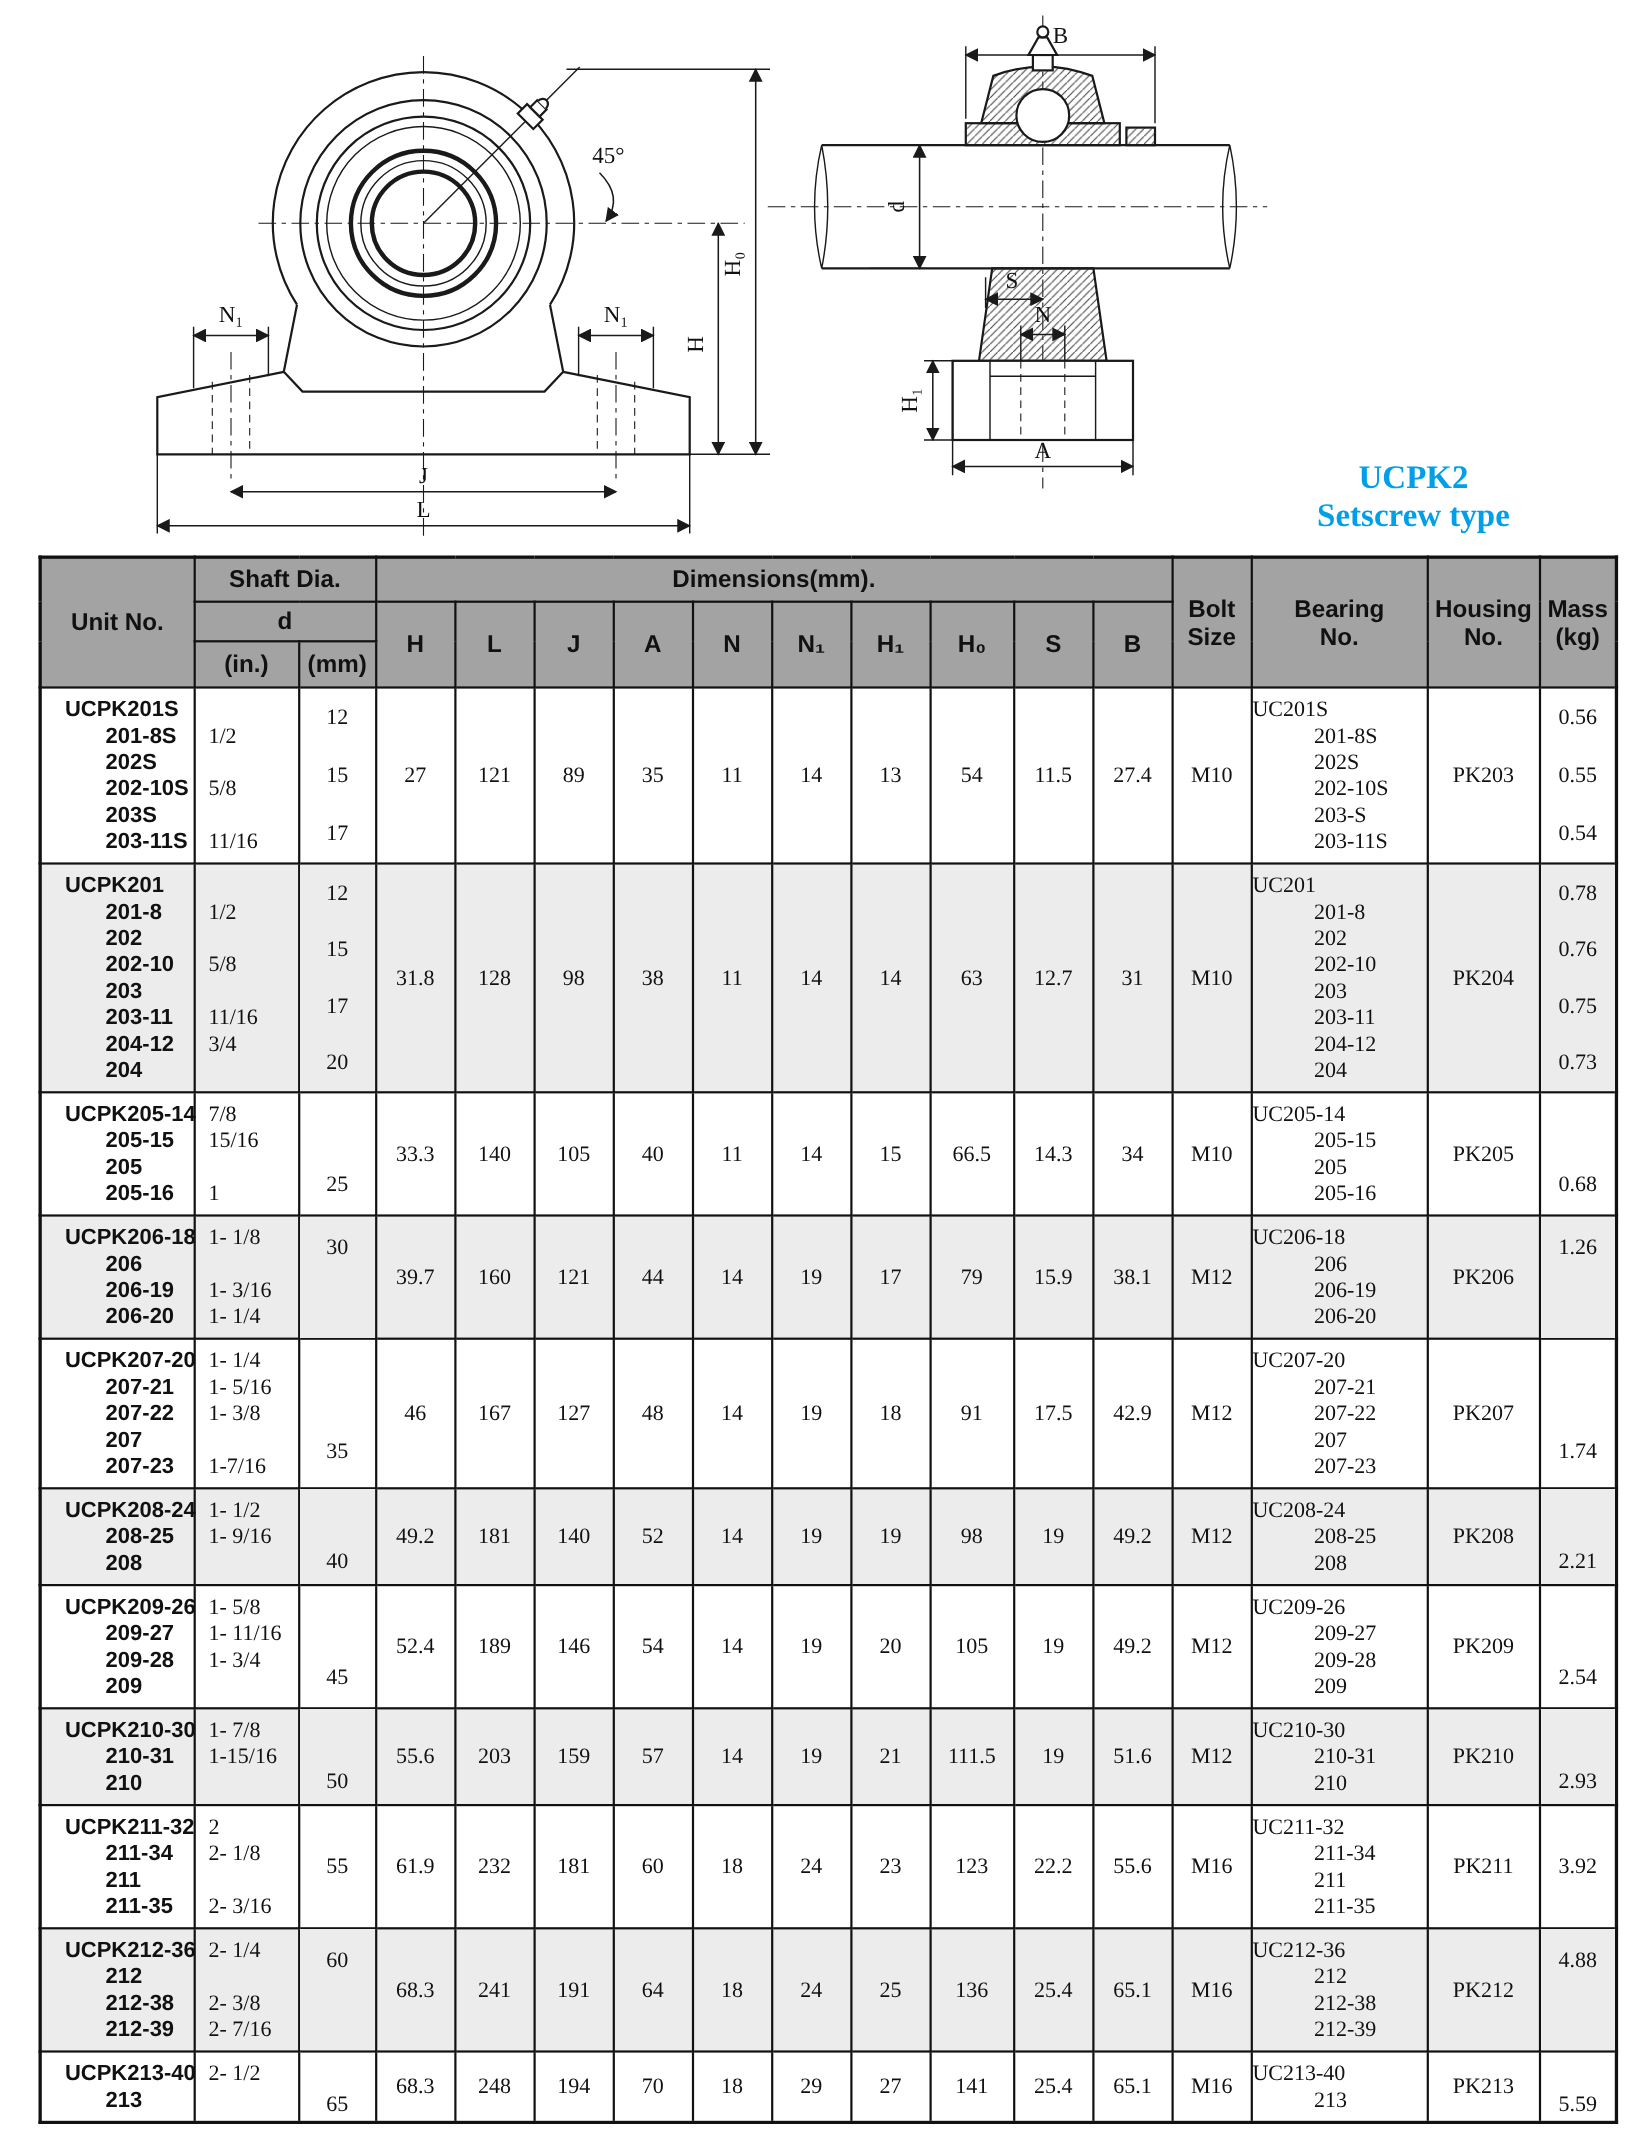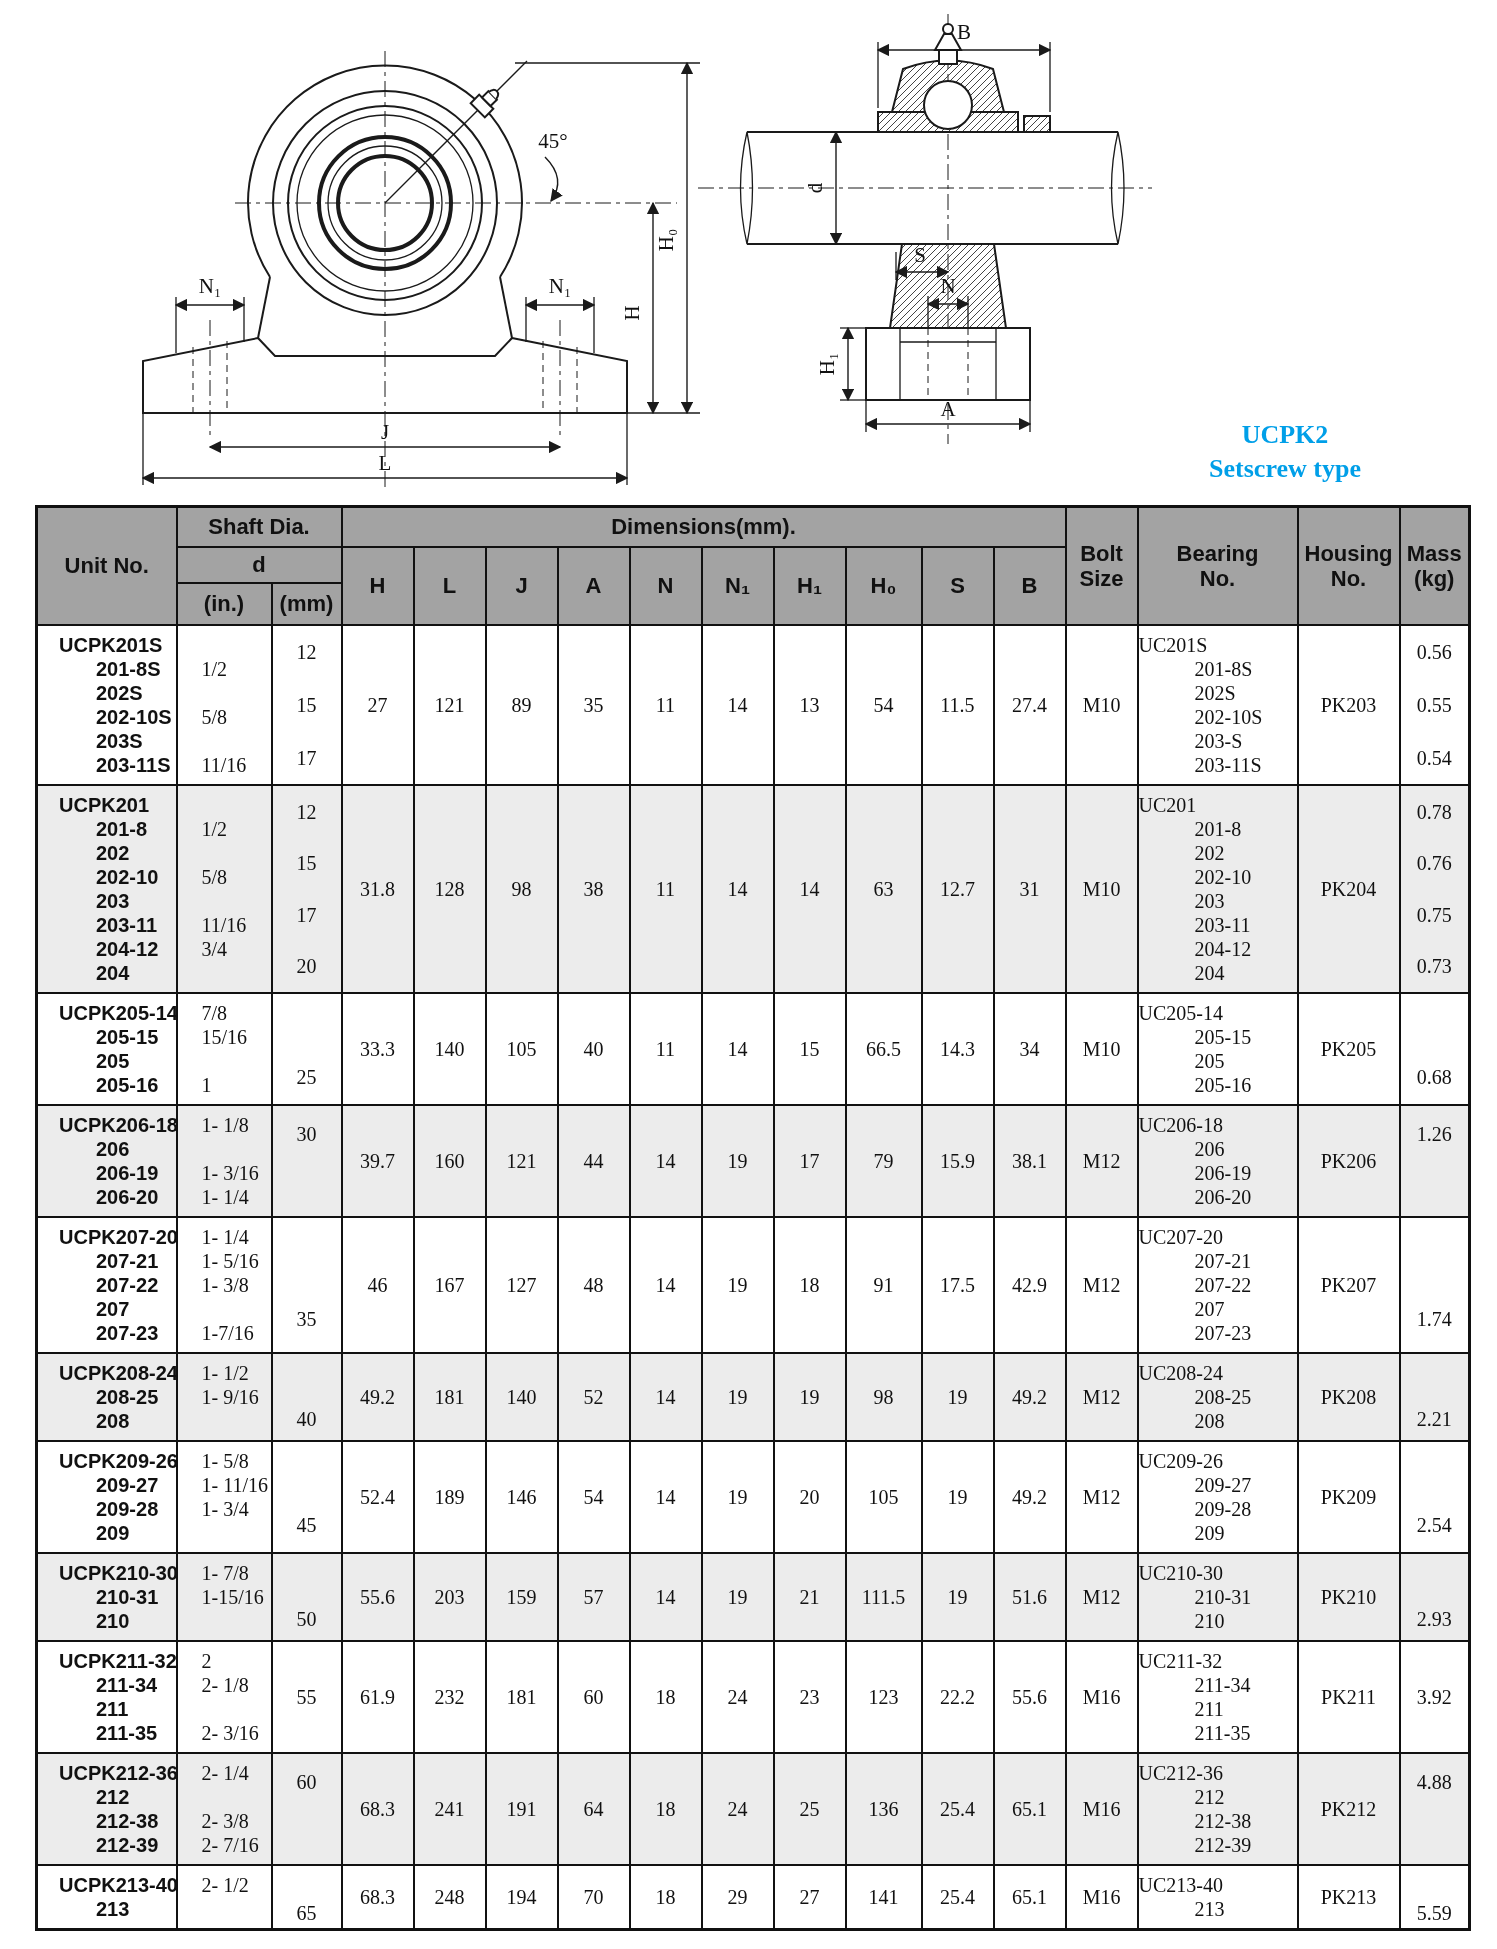--- a/index.html
+++ b/index.html
@@ -8,38 +8,38 @@
   
   .drawings{position:relative;width:1497px;height:505px;}
   .drawings svg{position:absolute;}
   .st{stroke:#1a1a1a;stroke-width:2;}
   .s1{stroke:#1a1a1a;stroke-width:1.3;fill:none;}
   .dim{stroke:#1a1a1a;stroke-width:1.4;fill:none;}
   .cdash{stroke:#1a1a1a;stroke-width:1;fill:none;stroke-dasharray:16 5 4 5;}
   .hdash{stroke:#1a1a1a;stroke-width:1;fill:none;stroke-dasharray:7 5;}
   svg text{font-family:"Liberation Serif",serif;font-size:21px;fill:#111;text-anchor:middle;}
   .caption{position:absolute;left:1140px;top:418px;width:290px;text-align:center;
-           font-family:"Liberation Serif",serif;font-weight:bold;font-size:26px;line-height:34px;}
+           font-family:"Liberation Serif",serif;font-weight:bold;font-size:30px;line-height:34px;}
 
   
   table.spec{border-collapse:collapse;table-layout:fixed;width:1433px;margin-left:35px;
              border:3px solid #111;}
   .spec th,.spec td{border:2px solid #111;padding:0;}
   .spec thead th{background:#a3a3a3;font-family:"Liberation Sans",sans-serif;
                  font-weight:600;font-size:22px;text-align:center;vertical-align:middle;}
   .spec thead tr:nth-child(1) th{height:38px;}
   .spec thead tr:nth-child(2) th{height:34px;}
   .spec thead tr:nth-child(3) th{height:40px;}
   .hd2{line-height:25px;}
   tr.alt td{background:#ececec;}
   td.cell-stack{vertical-align:middle;padding:7px 0;}
   .ln{height:24px;line-height:24px;font-size:20px;white-space:nowrap;}
   .first{font-weight:700;padding-left:21px;font-family:"Liberation Sans",sans-serif;}
   .sub{font-weight:700;padding-left:58px;font-family:"Liberation Sans",sans-serif;}
-  .inl{padding-left:24px;font-family:"Liberation Serif",serif;}
+  .inl{padding-left:12px;font-family:"Liberation Serif",serif;}
   .bfirst{font-family:"Liberation Serif",serif;}
   .bsub{padding-left:56px;font-family:"Liberation Serif",serif;}
   td.num{text-align:center;vertical-align:middle;font-family:"Liberation Serif",serif;font-size:20px;}
   td.rel{position:relative;}
   .fill{position:absolute;inset:0;display:flex;flex-direction:column;
         justify-content:space-around;}
   .fl{font-family:"Liberation Serif",serif;font-size:20px;line-height:24px;}
 </style>
 </head>
 <body>

